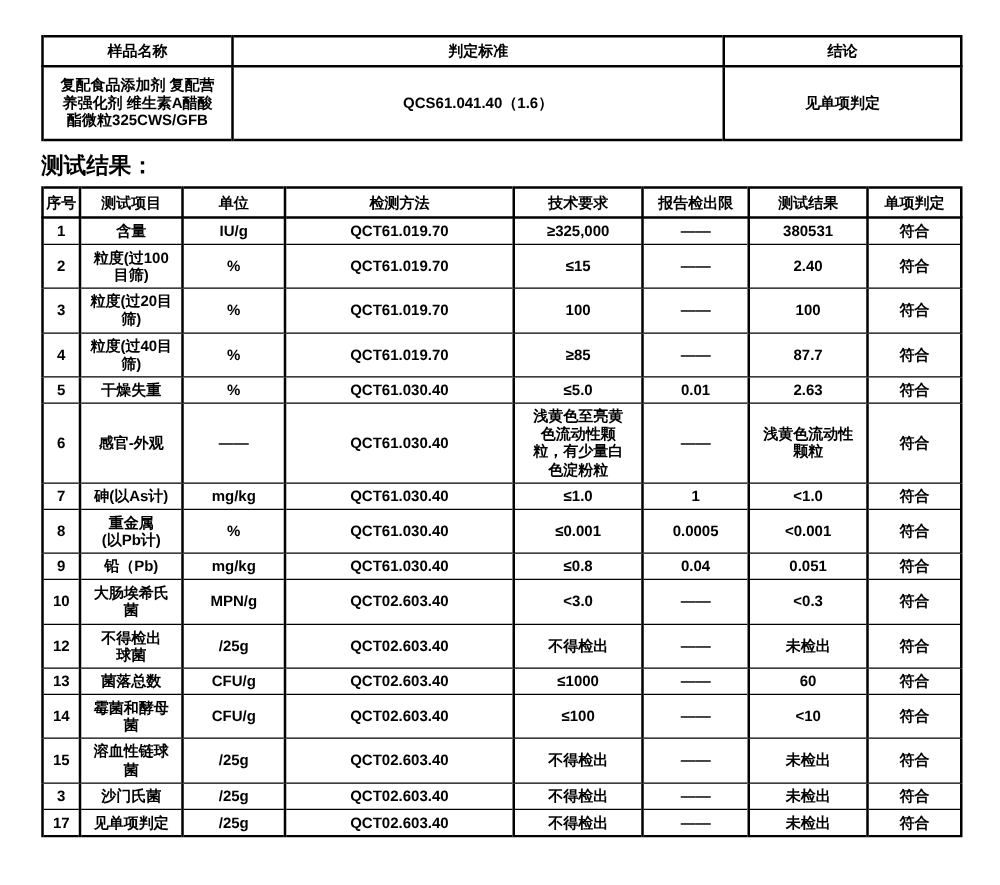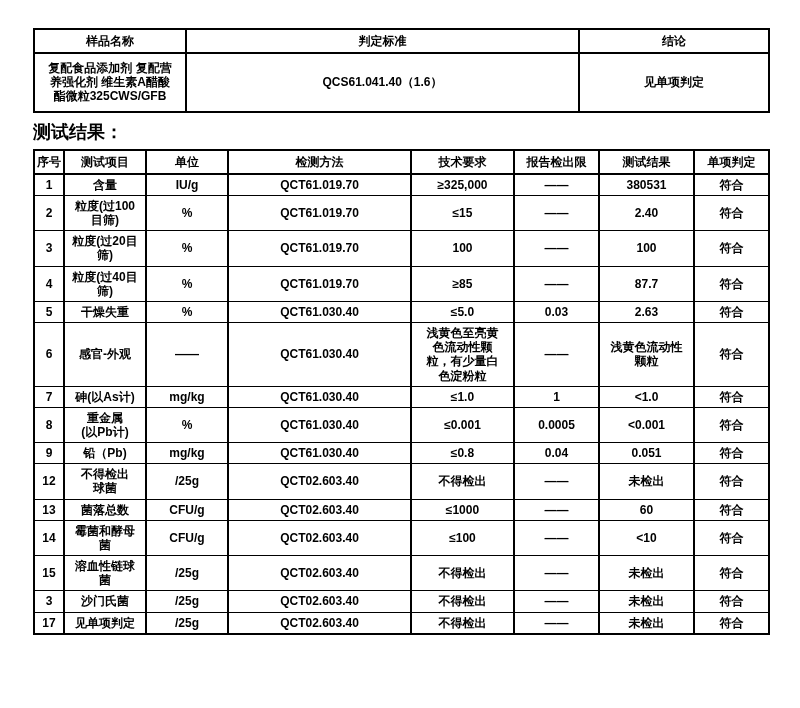--- a/index.html
+++ b/index.html
@@ -148,21 +148,21 @@
           <td>——</td>
           <td>87.7</td>
           <td>符合</td>
         </tr>
         <tr>
           <td>5</td>
           <td>干燥失重</td>
           <td>%</td>
           <td>QCT61.030.40</td>
           <td>≤5.0</td>
-          <td>0.03</td>
+          <td>0.01</td>
           <td>2.63</td>
           <td>符合</td>
         </tr>
         <tr>
           <td>6</td>
           <td>感官-外观</td>
           <td>——</td>
           <td>QCT61.030.40</td>
           <td>浅黄色至亮黄
 色流动性颗
@@ -198,20 +198,31 @@
           <td>9</td>
           <td>铅（Pb)</td>
           <td>mg/kg</td>
           <td>QCT61.030.40</td>
           <td>≤0.8</td>
           <td>0.04</td>
           <td>0.051</td>
           <td>符合</td>
         </tr>
         <tr>
+          <td>10</td>
+          <td>大肠埃希氏
+菌</td>
+          <td>MPN/g</td>
+          <td>QCT02.603.40</td>
+          <td>&lt;3.0</td>
+          <td>——</td>
+          <td>&lt;0.3</td>
+          <td>符合</td>
+        </tr>
+        <tr>
           <td>12</td>
           <td>不得检出
 球菌</td>
           <td>/25g</td>
           <td>QCT02.603.40</td>
           <td>不得检出</td>
           <td>——</td>
           <td>未检出</td>
           <td>符合</td>
         </tr>

